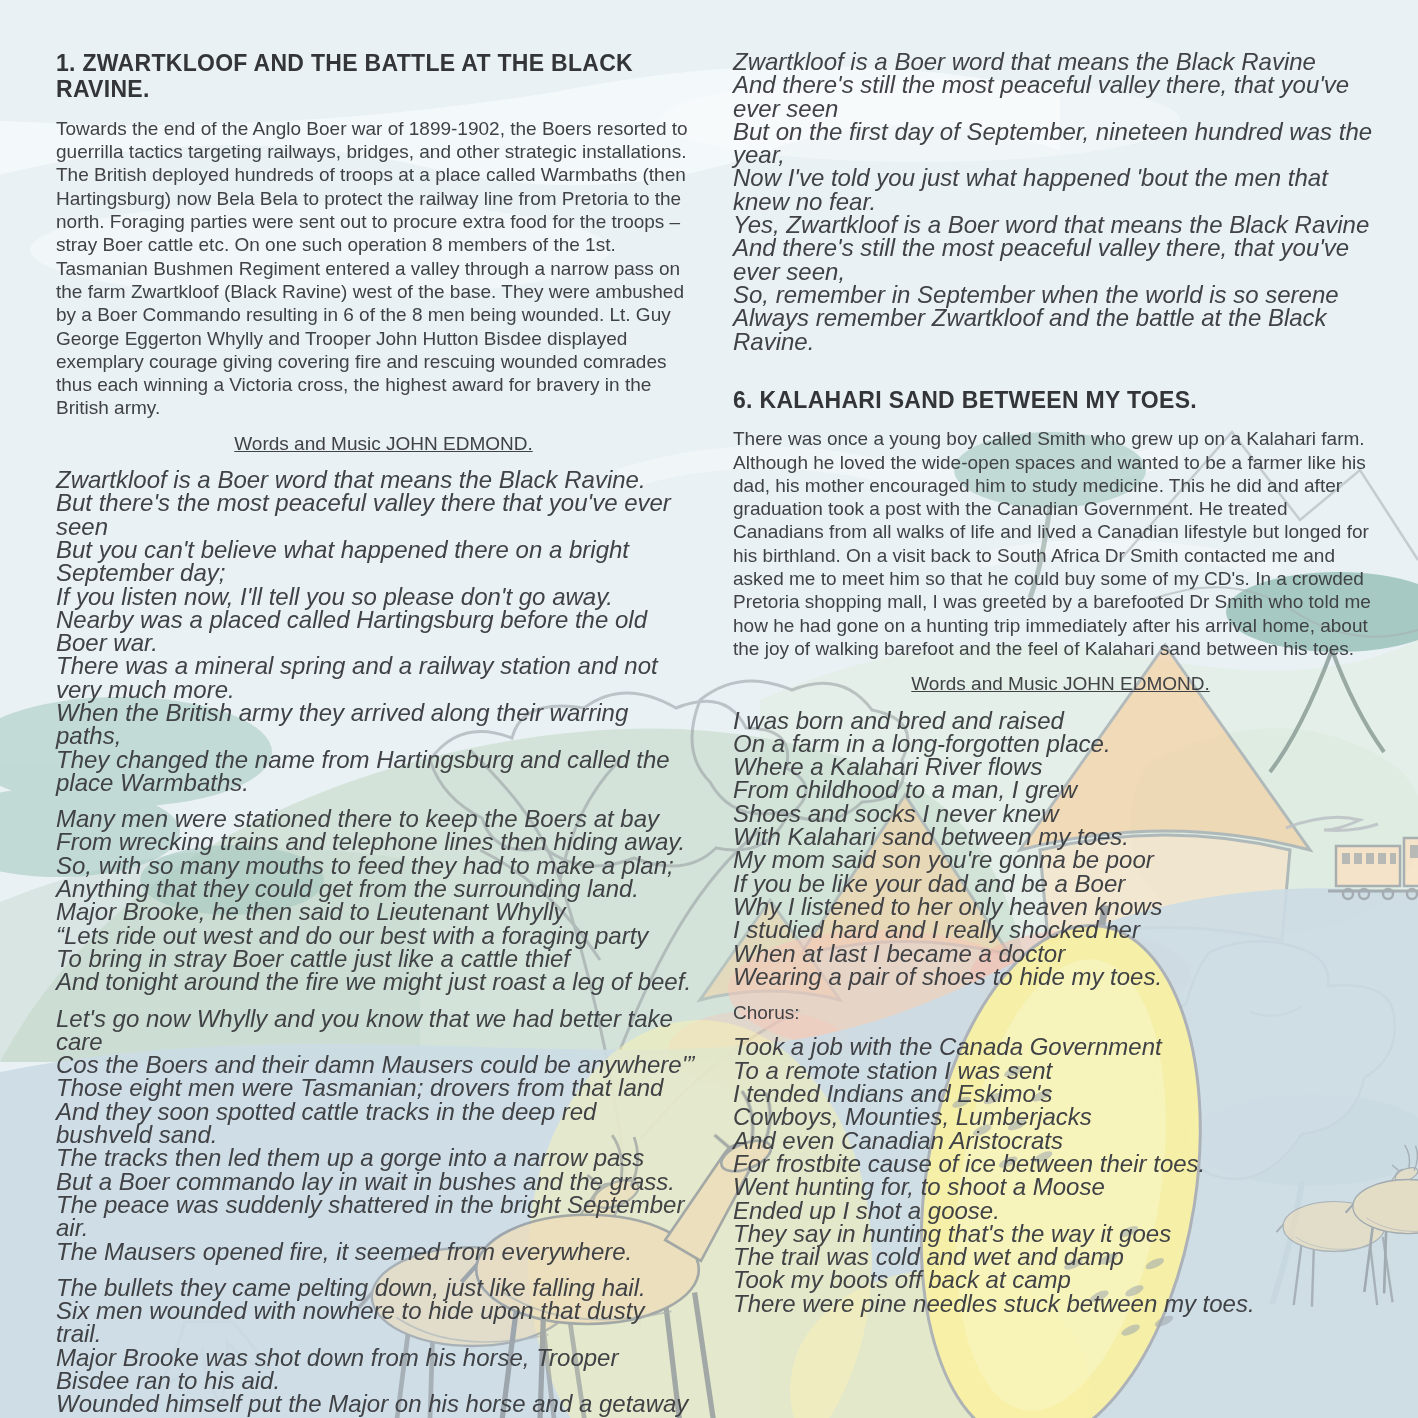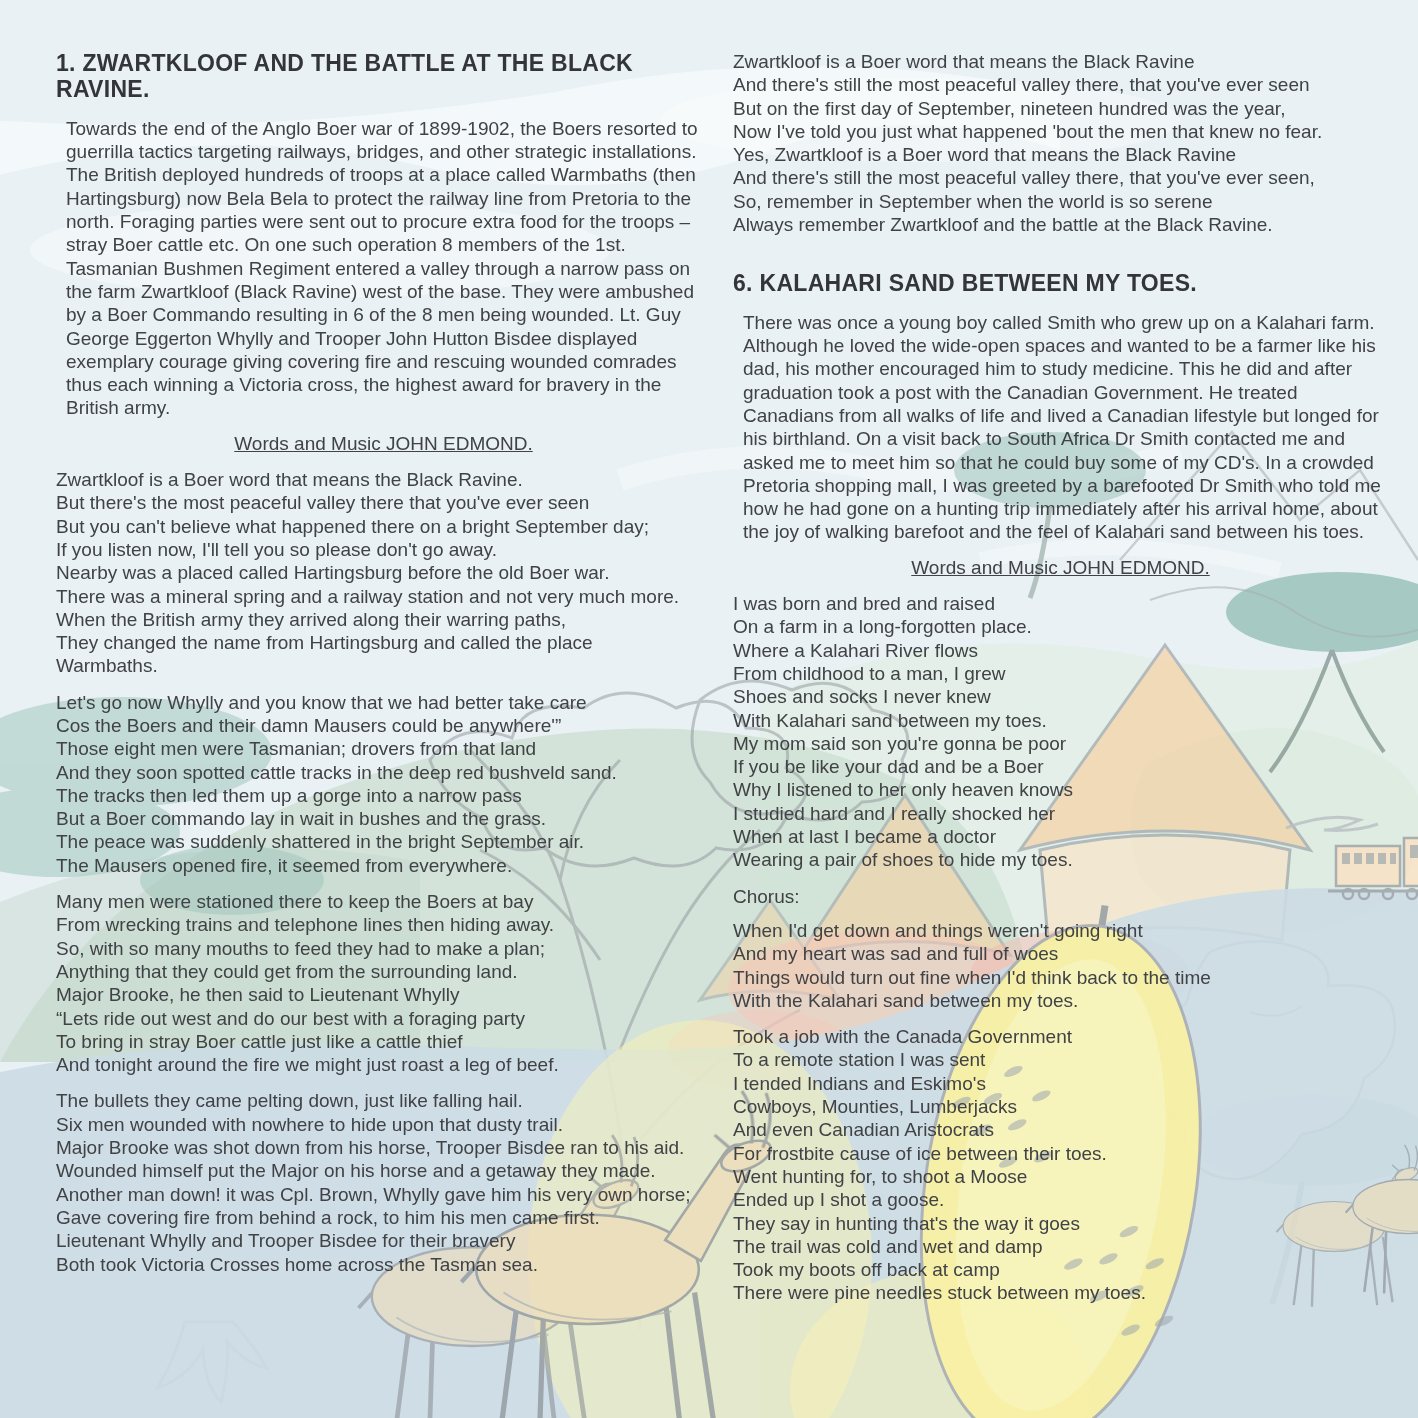--- a/index.html
+++ b/index.html
@@ -21,30 +21,30 @@
     display:flex;gap:22px;
     color:var(--text);
   }
   .col{width:655px;flex:0 0 655px;}
   h2.song-heading{
     font-size:23px;font-weight:bold;letter-spacing:.3px;
     color:var(--heading);margin:0 0 14px 0;line-height:1.15;
   }
   .song2 h2.song-heading{margin-top:34px;}
   p.intro{
-    font-size:19px;line-height:23.3px;margin:0 0 12px 10px;max-width:645px;
+    font-size:19px;line-height:23.3px;margin:0 0 12px 0;max-width:645px;
   }
   p.credit{
     font-size:19px;line-height:23.3px;margin:2px 0 13px 0;
     text-decoration:underline;
     text-align:center;
   }
   .verse{
-    font-size:19px;line-height:23.3px;margin:0 0 13px 0;
-    white-space:pre-line;max-width:640px;
+    font-size:24px;line-height:23.3px;margin:0 0 13px 0;
+    white-space:pre-line;max-width:640px;font-style:italic;
   }
   .chorus-label{
     font-size:19px;line-height:23.3px;margin:0 0 11px 0;
   }
 </style>
 </head>
 <body>
 
 <div class="page">
 
@@ -199,36 +199,36 @@
       <p class="intro">Towards the end of the Anglo Boer war of 1899-1902, the Boers resorted to guerrilla tactics targeting railways, bridges, and other strategic installations. The British deployed hundreds of troops at a place called Warmbaths (then Hartingsburg) now Bela Bela to protect the railway line from Pretoria to the north. Foraging parties were sent out to procure extra food for the troops – stray Boer cattle etc. On one such operation 8 members of the 1st. Tasmanian Bushmen Regiment entered a valley through a narrow pass on the farm Zwartkloof (Black Ravine) west of the base. They were ambushed by a Boer Commando resulting in 6 of the 8 men being wounded. Lt. Guy George Eggerton Whylly and Trooper John Hutton Bisdee displayed exemplary courage giving covering fire and rescuing wounded comrades thus each winning a Victoria cross, the highest award for bravery in the British army.</p>
       <p class="credit">Words and Music JOHN EDMOND.</p>
       <div class="verse">Zwartkloof is a Boer word that means the Black Ravine.
 But there's the most peaceful valley there that you've ever seen
 But you can't believe what happened there on a bright September day;
 If you listen now, I'll tell you so please don't go away.
 Nearby was a placed called Hartingsburg before the old Boer war.
 There was a mineral spring and a railway station and not very much more.
 When the British army they arrived along their warring paths,
 They changed the name from Hartingsburg and called the place Warmbaths.</div>
+      <div class="verse">Many men were stationed there to keep the Boers at bay
+From wrecking trains and telephone lines then hiding away.
+So, with so many mouths to feed they had to make a plan;
+Anything that they could get from the surrounding land.
+Major Brooke, he then said to Lieutenant Whylly
+“Lets ride out west and do our best with a foraging party
+To bring in stray Boer cattle just like a cattle thief
+And tonight around the fire we might just roast a leg of beef.</div>
       <div class="verse">Let's go now Whylly and you know that we had better take care
 Cos the Boers and their damn Mausers could be anywhere'”
 Those eight men were Tasmanian; drovers from that land
 And they soon spotted cattle tracks in the deep red bushveld sand.
 The tracks then led them up a gorge into a narrow pass
 But a Boer commando lay in wait in bushes and the grass.
 The peace was suddenly shattered in the bright September air.
 The Mausers opened fire, it seemed from everywhere.</div>
-      <div class="verse">Many men were stationed there to keep the Boers at bay
-From wrecking trains and telephone lines then hiding away.
-So, with so many mouths to feed they had to make a plan;
-Anything that they could get from the surrounding land.
-Major Brooke, he then said to Lieutenant Whylly
-“Lets ride out west and do our best with a foraging party
-To bring in stray Boer cattle just like a cattle thief
-And tonight around the fire we might just roast a leg of beef.</div>
       <div class="verse">The bullets they came pelting down, just like falling hail.
 Six men wounded with nowhere to hide upon that dusty trail.
 Major Brooke was shot down from his horse, Trooper Bisdee ran to his aid.
 Wounded himself put the Major on his horse and a getaway they made.
 Another man down! it was Cpl. Brown, Whylly gave him his very own horse;
 Gave covering fire from behind a rock, to him his men came first.
 Lieutenant Whylly and Trooper Bisdee for their bravery
 Both took Victoria Crosses home across the Tasman sea.</div>
     </div>
 
@@ -251,24 +251,20 @@
 From childhood to a man, I grew
 Shoes and socks I never knew
 With Kalahari sand between my toes.
 My mom said son you're gonna be poor
 If you be like your dad and be a Boer
 Why I listened to her only heaven knows
 I studied hard and I really shocked her
 When at last I became a doctor
 Wearing a pair of shoes to hide my toes.</div>
         <div class="chorus-label">Chorus:</div>
-        <div class="verse">When I'd get down and things weren't going right
-And my heart was sad and full of woes
-Things would turn out fine when I'd think back to the time
-With the Kalahari sand between my toes.</div>
         <div class="verse">Took a job with the Canada Government
 To a remote station I was sent
 I tended Indians and Eskimo's
 Cowboys, Mounties, Lumberjacks
 And even Canadian Aristocrats
 For frostbite cause of ice between their toes.
 Went hunting for, to shoot a Moose
 Ended up I shot a goose.
 They say in hunting that's the way it goes
 The trail was cold and wet and damp

